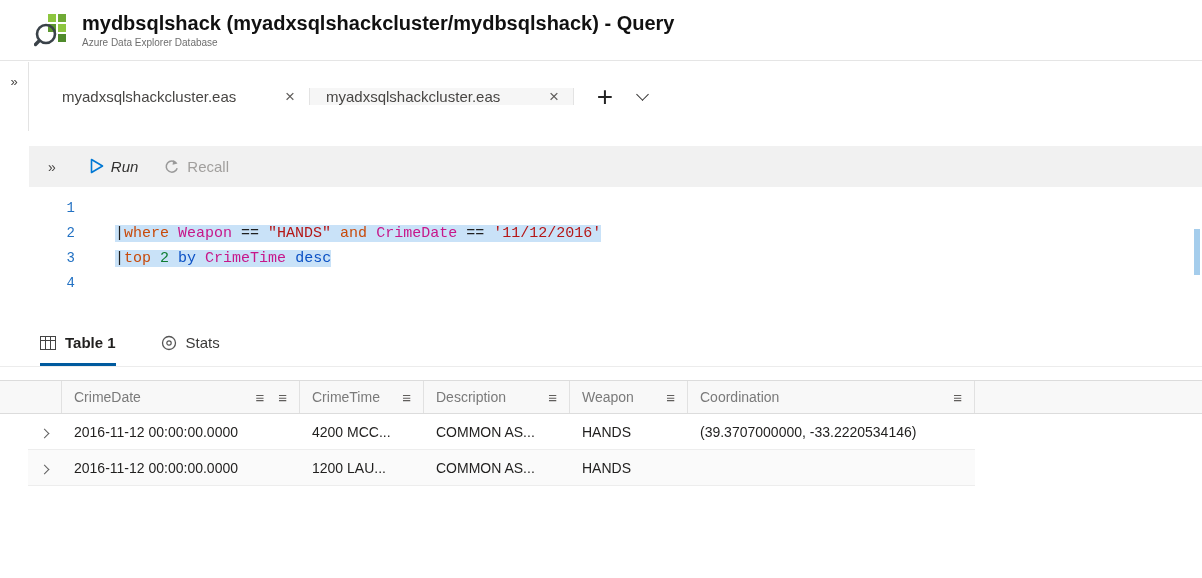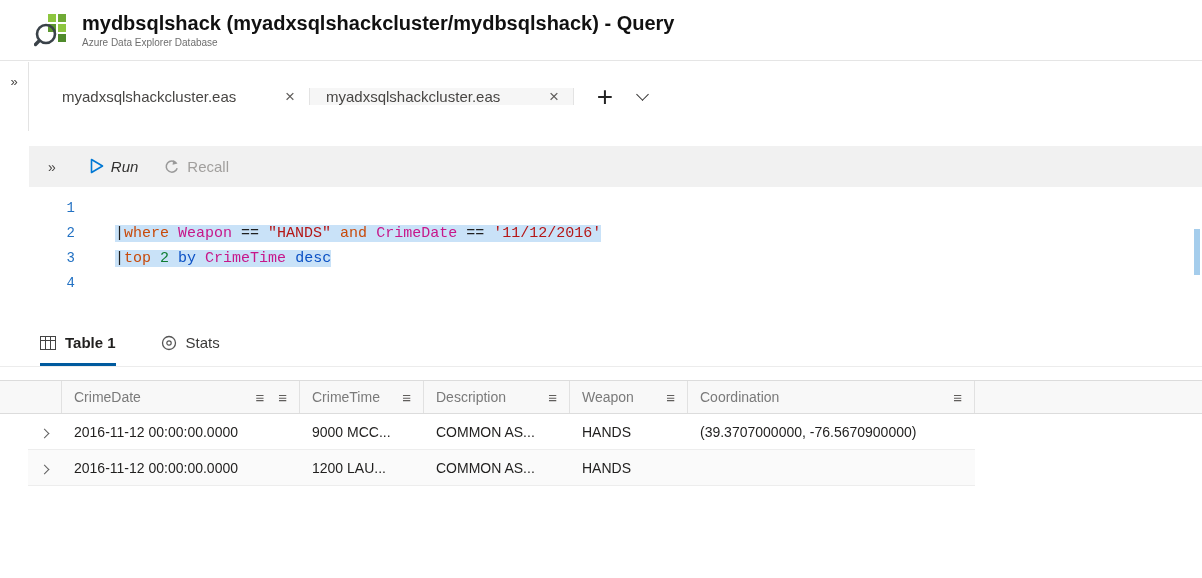--- a/index.html
+++ b/index.html
@@ -211,24 +211,24 @@
         <div class="th col-4">
           <span class="th-label">Coordination</span>
           <span class="th-spacer"></span>
           <span class="menu-icon">≡</span>
         </div>
       </div>
     <div class="tbody">
         <div class="trow">
           <div class="expand"><span class="chev"></span></div>
           <div class="td col-0">2016-11-12 00:00:00.0000</div>
-          <div class="td col-1">9000 MCC...</div>
+          <div class="td col-1">4200 MCC...</div>
           <div class="td col-2">COMMON AS...</div>
           <div class="td col-3">HANDS</div>
-          <div class="td col-4">(39.3707000000, -76.5670900000)</div>
+          <div class="td col-4">(39.3707000000, -33.2220534146)</div>
         </div>
         <div class="trow alt">
           <div class="expand"><span class="chev"></span></div>
           <div class="td col-0">2016-11-12 00:00:00.0000</div>
           <div class="td col-1">1200 LAU...</div>
           <div class="td col-2">COMMON AS...</div>
           <div class="td col-3">HANDS</div>
         </div>
       </div>
   </div>

